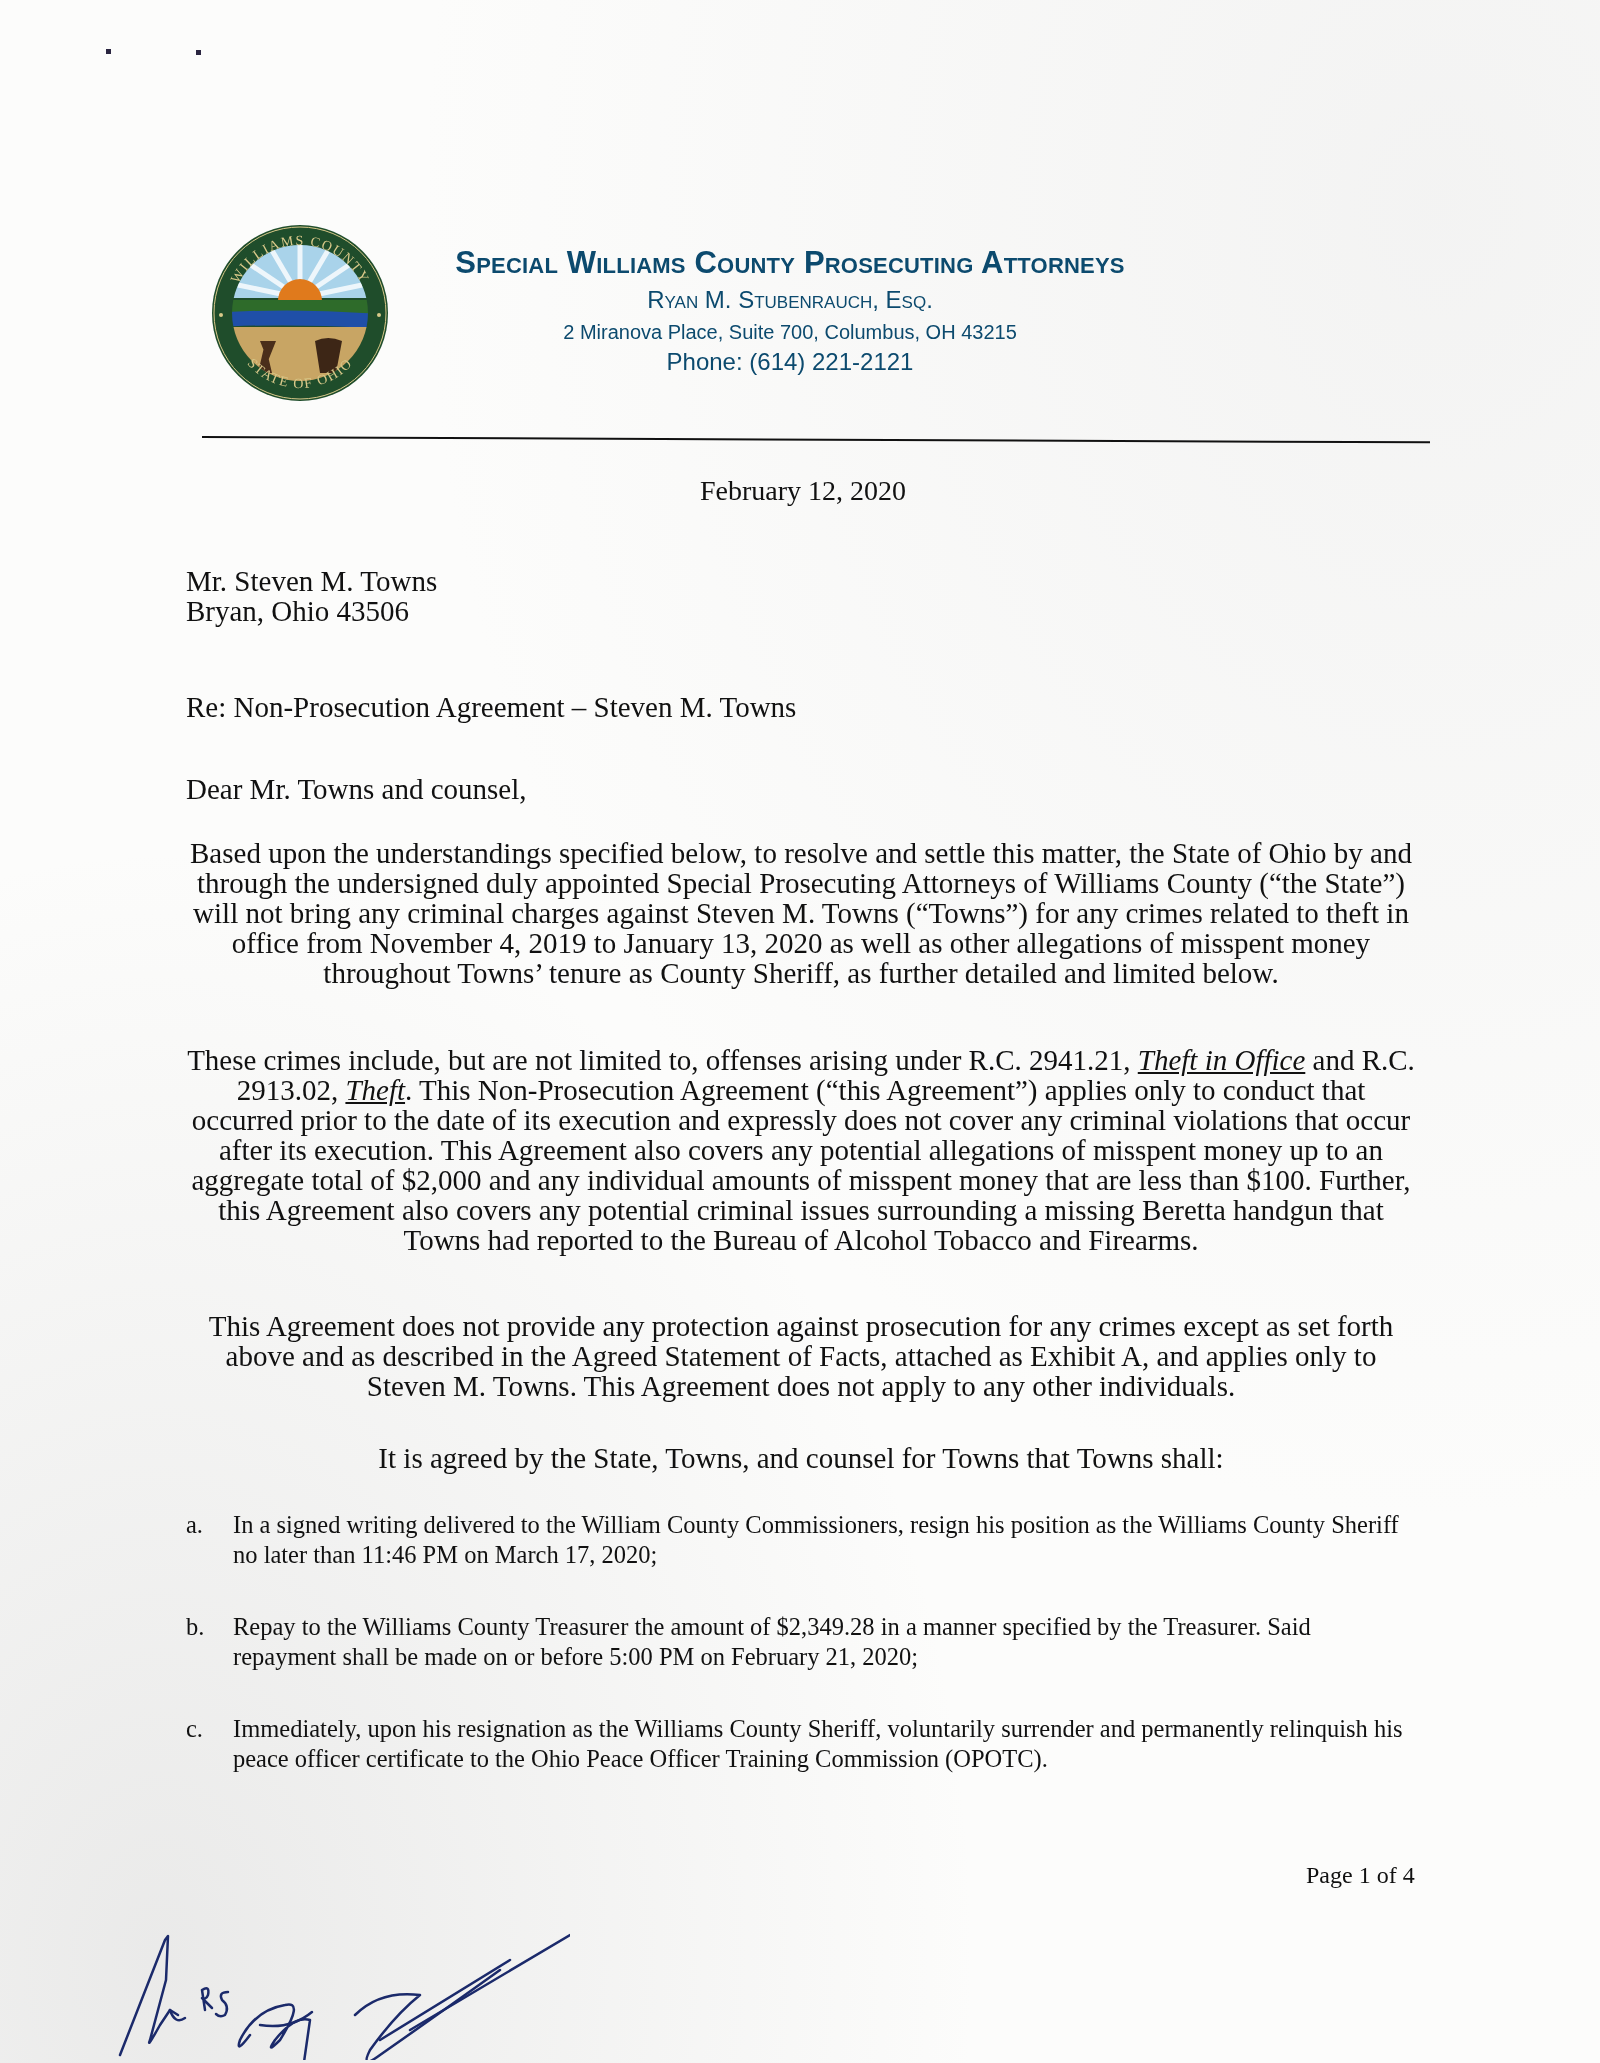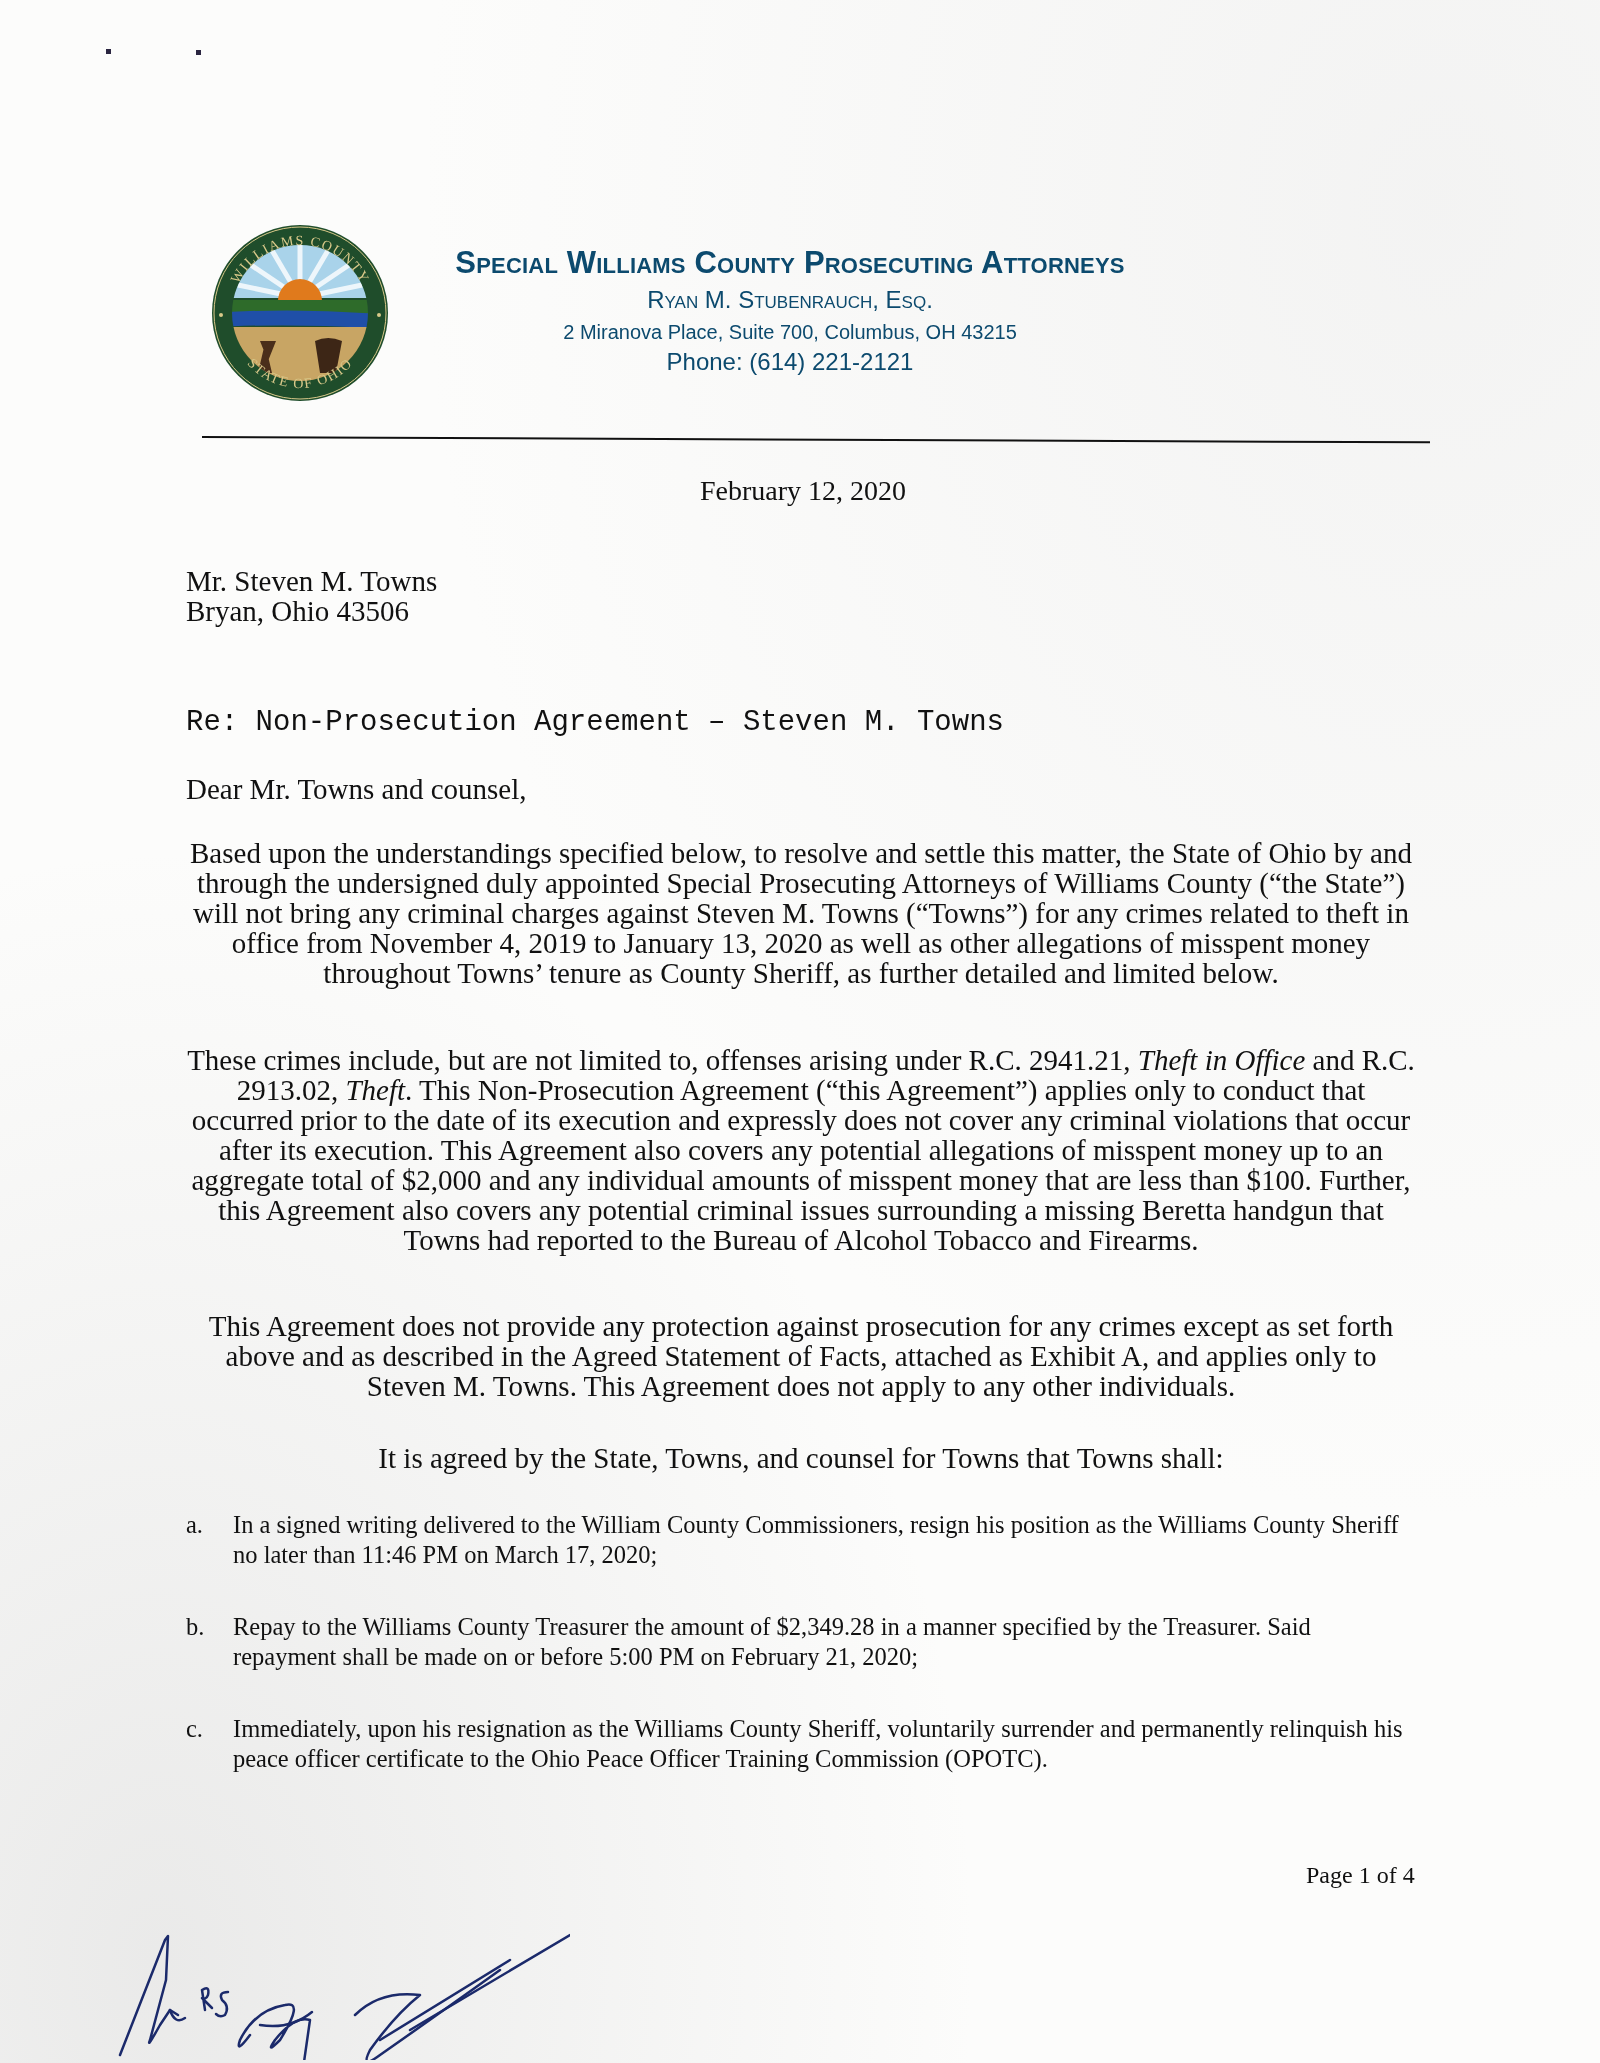--- a/index.html
+++ b/index.html
@@ -33,21 +33,21 @@
     .rule { position: absolute; left: 202px; top: 436px; width: 1228px; height: 2px; background: #111; transform: rotate(0.25deg); transform-origin: left; }
     .date { position: absolute; left: 700px; top: 475px; font-size: 28px; }
     .text { position: absolute; left: 186px; font-size: 29px; line-height: 30px; width: 1230px; }
     .para { text-align: center; }
     .para p { margin: 0; }
     .list-item { position: absolute; left: 186px; width: 1230px; font-size: 24.5px; line-height: 30px; display: flex; }
     .list-marker { width: 47px; flex: none; }
     .list-body { flex: 1; }
     .page-num { position: absolute; left: 1306px; top: 1862px; font-size: 24px; }
     .signature { position: absolute; left: 50px; top: 1840px; width: 520px; height: 220px; }
-    i { font-style: italic; }
+    i { font-style: italic; text-decoration: underline; }
   </style>
 </head>
 <body>
 
 <div class="page-bg"></div>
 <div class="speck" style="left:106px;top:49px;"></div>
 <div class="speck" style="left:196px;top:50px;"></div>
 
 <svg class="seal" viewBox="0 0 180 180">
   <defs>
@@ -95,21 +95,21 @@
 </div>
 <div class="rule"></div>
 
 <div class="date">February 12, 2020</div>
 
 <div class="text" style="top:566px;">
   <div>Mr. Steven M. Towns</div>
   <div>Bryan, Ohio 43506</div>
 </div>
 
-<div class="text" style="top:708px;font-family:Liberation Mono, monospace;">Re: Non-Prosecution Agreement – Steven M. Towns</div>
+<div class="text" style="top:692px;">Re: Non-Prosecution Agreement – Steven M. Towns</div>
 
 <div class="text" style="top:774px;">Dear Mr. Towns and counsel,</div>
 
 <div class="text para" style="top:838px;">
   <p>Based upon the understandings specified below, to resolve and settle this matter, the State of Ohio by and through the undersigned duly appointed Special Prosecuting Attorneys of Williams County (“the State”) will not bring any criminal charges against Steven M. Towns (“Towns”) for any crimes related to theft in office from November 4, 2019 to January 13, 2020 as well as other allegations of misspent money throughout Towns’ tenure as County Sheriff, as further detailed and limited below.</p>
 </div>
 
 <div class="text para" style="top:1045px;">
   <p><span>These crimes include, but are not limited to, offenses arising under R.C. 2941.21, </span><i>Theft in Office</i><span> and R.C. 2913.02, </span><i>Theft</i><span>. This Non-Prosecution Agreement (“this Agreement”) applies only to conduct that occurred prior to the date of its execution and expressly does not cover any criminal violations that occur after its execution. This Agreement also covers any potential allegations of misspent money up to an aggregate total of $2,000 and any individual amounts of misspent money that are less than $100. Further, this Agreement also covers any potential criminal issues surrounding a missing Beretta handgun that Towns had reported to the Bureau of Alcohol Tobacco and Firearms.</span></p>
 </div>

